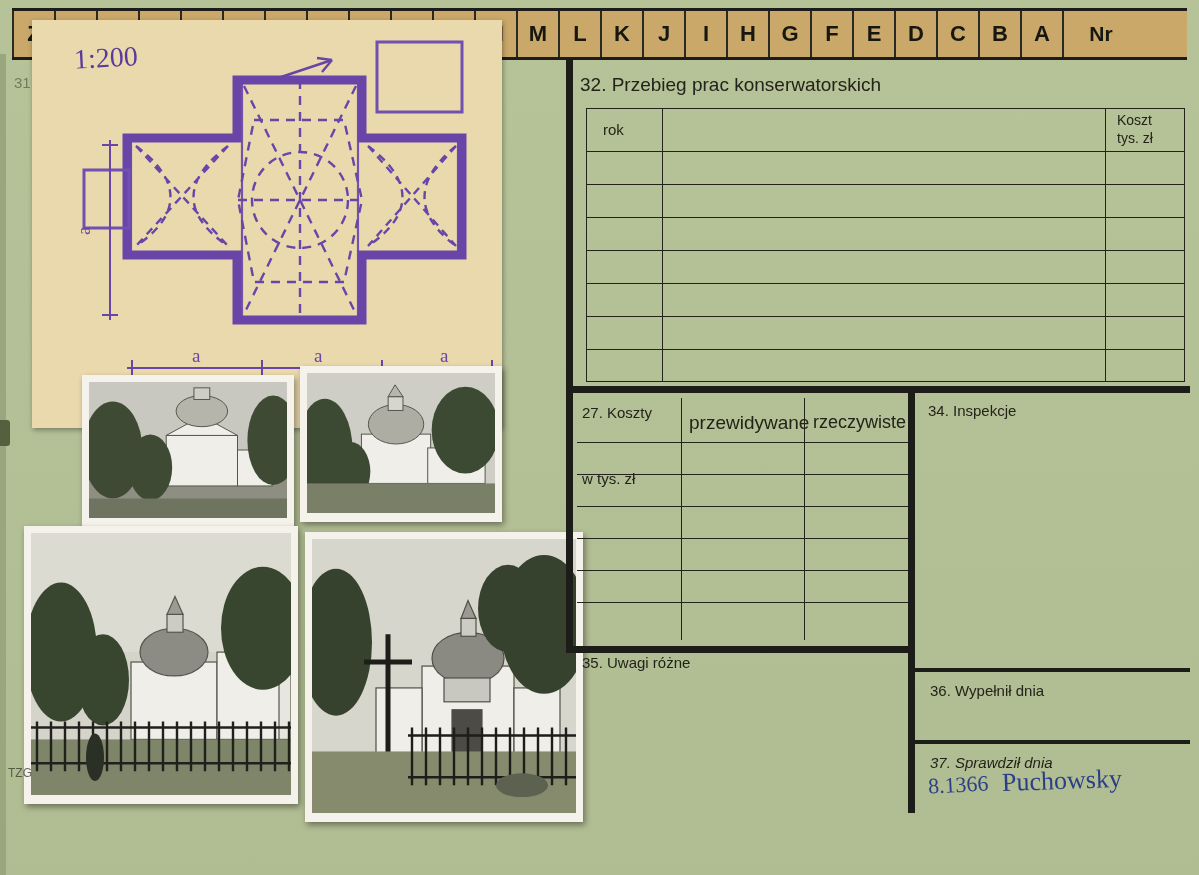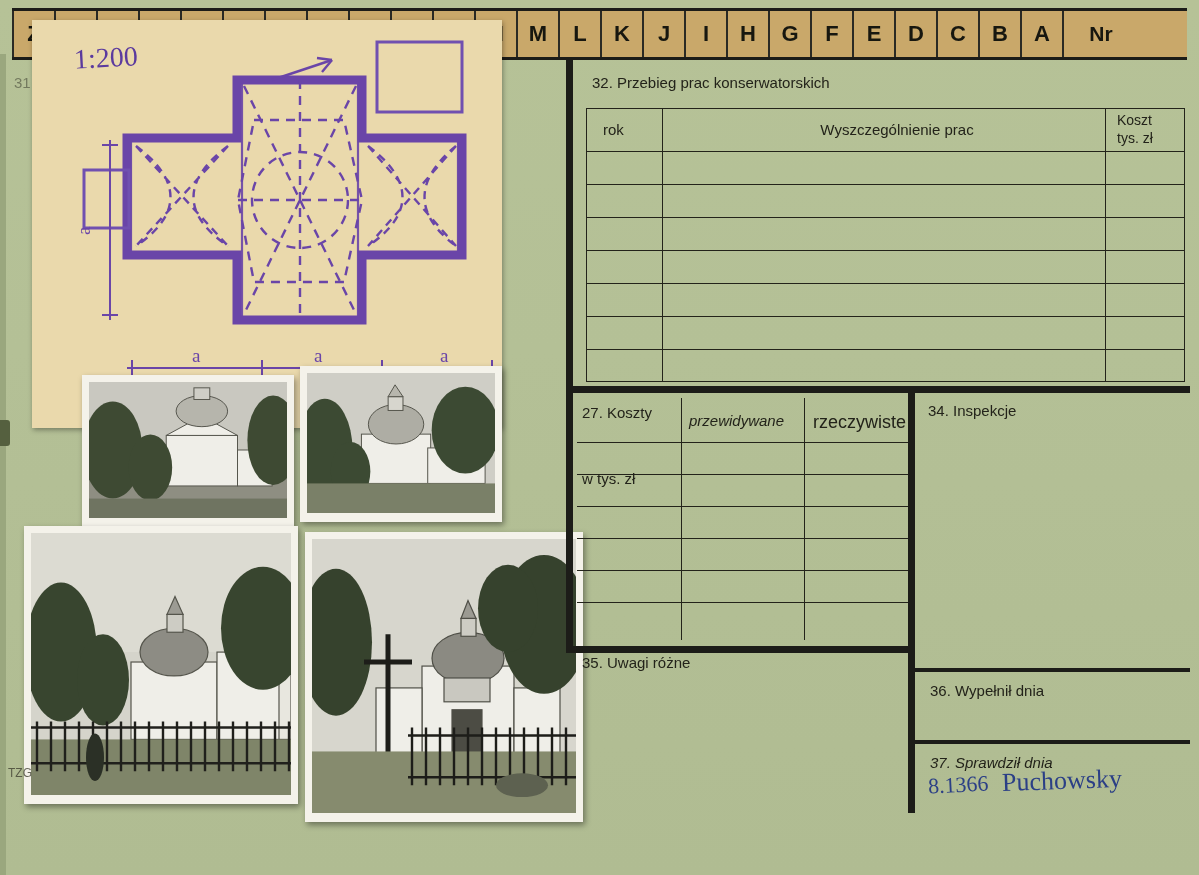--- a/index.html
+++ b/index.html
@@ -282,38 +282,37 @@
   <div class="tz">TZG</div>
 
   <div class="divider-v" style="left:566px;top:60px;width:7px;height:330px;"></div>
   <div class="divider-h" style="left:566px;top:386px;width:624px;height:7px;"></div>
   <div class="divider-v" style="left:566px;top:393px;width:7px;height:260px;"></div>
   <div class="divider-v" style="left:908px;top:393px;width:7px;height:420px;"></div>
   <div class="divider-h" style="left:566px;top:646px;width:349px;height:7px;"></div>
   <div class="divider-h" style="left:908px;top:668px;width:282px;height:4px;"></div>
   <div class="divider-h" style="left:908px;top:740px;width:282px;height:4px;"></div>
 
-  <div class="sec-label" style="left:592px;top:74px;font-size:15px;">32. Przebieg prac konserwatorskich</div>
+  <div class="sec-label" style="left:580px;top:74px;font-size:19px;">32. Przebieg prac konserwatorskich</div>
 
   <div style="position:absolute;left:586px;top:108px;width:597px;height:272px;border:1px solid #23231a;">
 
     <div class="vline" style="left:75px;top:0;height:272px;"></div>
     <div class="vline" style="left:518px;top:0;height:272px;"></div>
 
     <div class="thin-line" style="left:0;top:42px;width:597px;"></div>
 
     <div class="thin-line" style="left:0;top:75px;width:597px;"></div>
     <div class="thin-line" style="left:0;top:108px;width:597px;"></div>
     <div class="thin-line" style="left:0;top:141px;width:597px;"></div>
     <div class="thin-line" style="left:0;top:174px;width:597px;"></div>
     <div class="thin-line" style="left:0;top:207px;width:597px;"></div>
     <div class="thin-line" style="left:0;top:240px;width:597px;"></div>
 
     <div style="position:absolute;left:16px;top:12px;font-size:15px;color:#23231a;">rok</div>
-    <div style="position:absolute;left:150px;top:12px;width:320px;text-align:center;font-size:15px;color:#23231a;">Wyszczególnienie prac</div>
     <div style="position:absolute;left:530px;top:3px;font-size:14px;color:#23231a;">Koszt</div>
     <div style="position:absolute;left:530px;top:21px;font-size:14px;color:#23231a;">tys. zł</div>
 
     <div style="position:absolute;left:6px;top:50px;font-size:14px;"></div>
     <div style="position:absolute;left:6px;top:83px;font-size:14px;"></div>
     <div style="position:absolute;left:6px;top:116px;font-size:14px;"></div>
     <div style="position:absolute;left:6px;top:149px;font-size:14px;"></div>
     <div style="position:absolute;left:6px;top:182px;font-size:14px;"></div>
     <div style="position:absolute;left:6px;top:215px;font-size:14px;"></div>
     <div style="position:absolute;left:6px;top:248px;font-size:14px;"></div>
@@ -325,21 +324,21 @@
   <div style="position:absolute;left:577px;top:398px;width:331px;height:242px;">
     <div class="vline" style="left:104px;top:0;height:242px;"></div>
     <div class="vline" style="left:227px;top:0;height:242px;"></div>
     <div class="thin-line" style="left:0;top:44px;width:331px;"></div>
     <div class="thin-line" style="left:0;top:76px;width:331px;"></div>
     <div class="thin-line" style="left:0;top:108px;width:331px;"></div>
     <div class="thin-line" style="left:0;top:140px;width:331px;"></div>
     <div class="thin-line" style="left:0;top:172px;width:331px;"></div>
     <div class="thin-line" style="left:0;top:204px;width:331px;"></div>
 
-    <div style="position:absolute;left:112px;top:14px;font-size:15px;color:#23231a;font-style:italic;">przewidywane</div>
+    <div style="position:absolute;left:112px;top:14px;font-size:19px;color:#23231a;">przewidywane</div>
     <div style="position:absolute;left:236px;top:14px;font-size:18px;color:#23231a;">rzeczywiste</div>
 
     <div style="position:absolute;left:6px;top:52px;font-size:14px;"></div>
     <div style="position:absolute;left:6px;top:84px;font-size:14px;"></div>
     <div style="position:absolute;left:6px;top:116px;font-size:14px;"></div>
     <div style="position:absolute;left:6px;top:148px;font-size:14px;"></div>
     <div style="position:absolute;left:6px;top:180px;font-size:14px;"></div>
     <div style="position:absolute;left:6px;top:212px;font-size:14px;"></div>
   </div>
 

